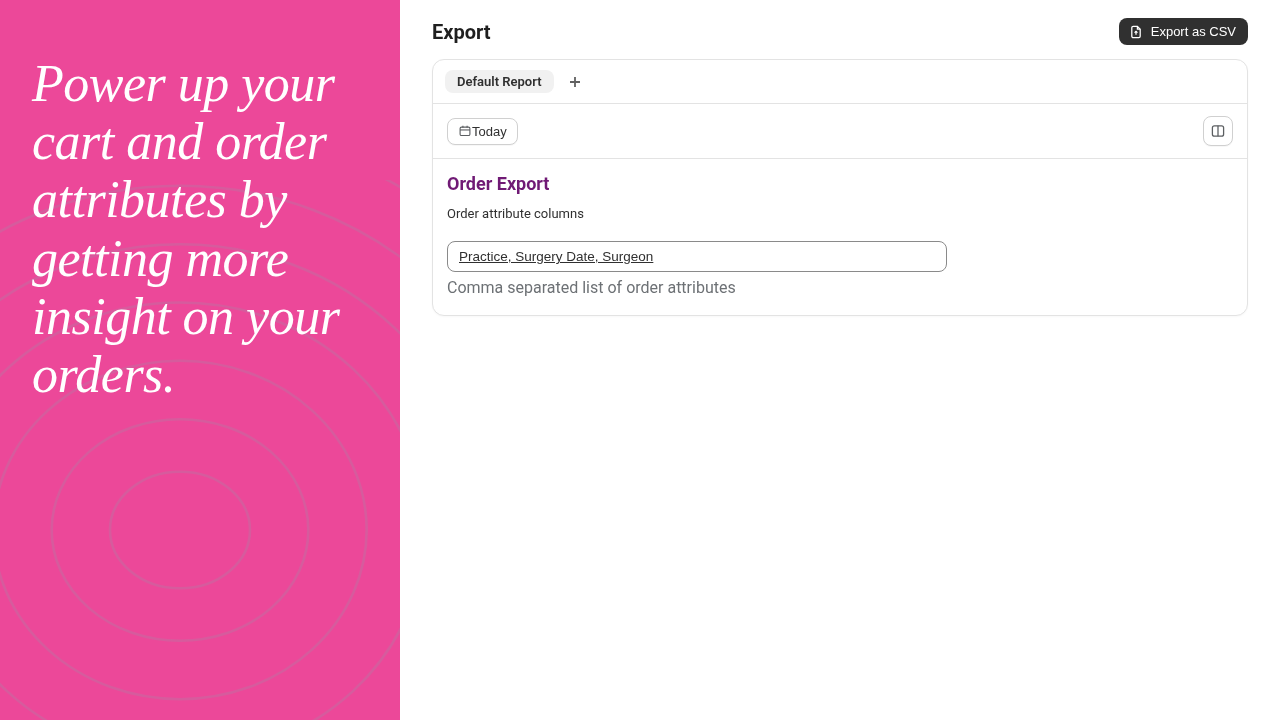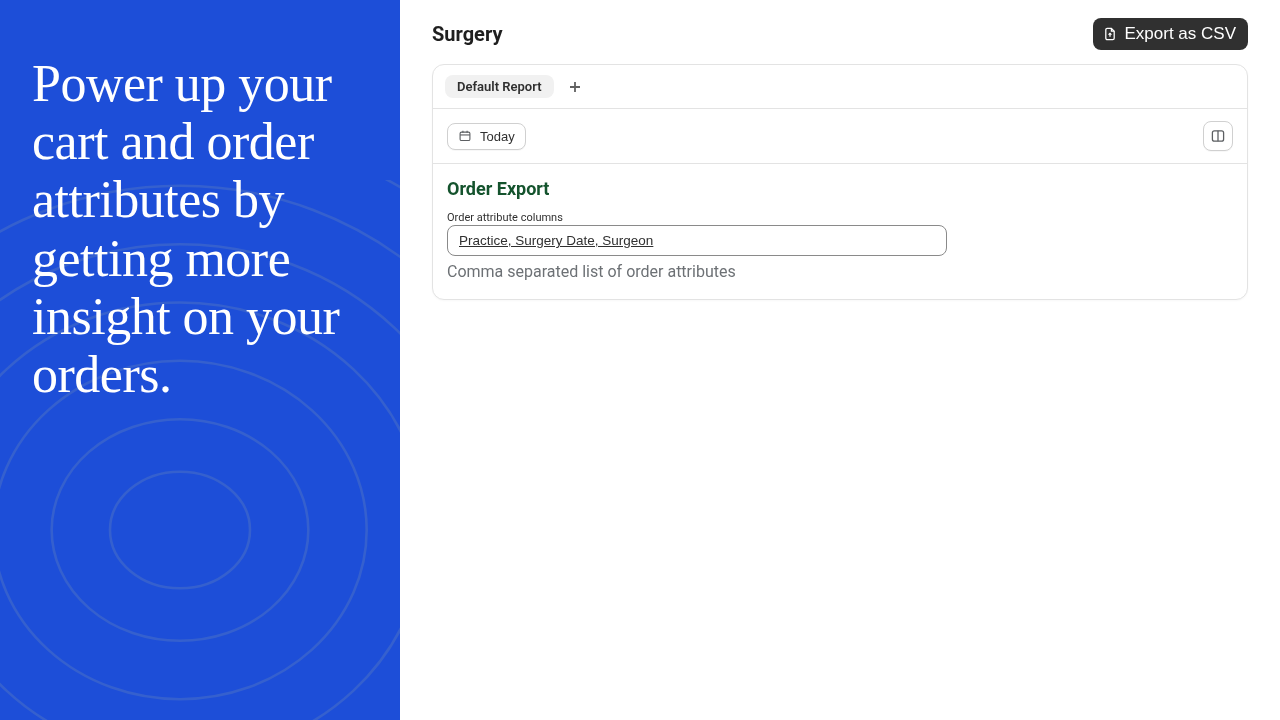--- a/index.html
+++ b/index.html
@@ -7,23 +7,24 @@
       width: 1280px;
       height: 720px;
       display: flex;
       font-family: -apple-system, BlinkMacSystemFont, 'Segoe UI', Roboto, Helvetica, Arial, sans-serif;
       overflow: hidden;
       background: #fff;
     }
     .sidebar {
       width: 400px;
       height: 720px;
-      background: #1d4ed8;
+      background: #ec4899;
       position: relative;
       overflow: hidden;
+      font-style: italic;
     }
     .sidebar svg.bg {
       position: absolute;
       bottom: -160px;
       left: -170px;
       width: 700px;
       height: 700px;
       opacity: 0.22;
     }
     .sidebar .headline {
@@ -55,21 +56,21 @@
       font-size: 20px;
       font-weight: 700;
       color: #1f1f1f;
     }
     .export-btn {
       background: #303030;
       color: #fff;
       border: none;
       border-radius: 8px;
       padding: 6px 12px 6px 10px;
-      font-size: 17px;
+      font-size: 13px;
       font-weight: 500;
       display: inline-flex;
       align-items: center;
       gap: 8px;
       cursor: pointer;
     }
     .export-btn svg { width: 14px; height: 14px; }
     .card {
       border: 1px solid #e3e3e3;
       border-radius: 12px;
@@ -113,21 +114,21 @@
     .pill-btn {
       border: 1px solid #d0d0d0;
       background: #fff;
       border-radius: 8px;
       padding: 5px 10px;
       font-size: 13px;
       font-weight: 500;
       color: #303030;
       display: inline-flex;
       align-items: center;
-      gap: 8px;
+      gap: 0;
       cursor: pointer;
       box-shadow: 0 1px 0 rgba(0,0,0,0.03);
     }
     .pill-btn svg { width: 14px; height: 14px; }
     .icon-btn {
       border: 1px solid #d0d0d0;
       background: #fff;
       border-radius: 8px;
       width: 30px;
       height: 30px;
@@ -137,27 +138,27 @@
       cursor: pointer;
       box-shadow: 0 1px 0 rgba(0,0,0,0.03);
     }
     .icon-btn svg { width: 16px; height: 16px; }
     .section {
       padding: 14px 14px 18px 14px;
     }
     .section-title {
       font-size: 18px;
       font-weight: 700;
-      color: #14532d;
+      color: #701a75;
       margin-bottom: 12px;
     }
     .field-label {
-      font-size: 11px;
-      color: #303030;
-      margin-bottom: 1px;
+      font-size: 13px;
+      color: #303030;
+      margin-bottom: 20px;
       display: block;
     }
     .text-input {
       width: 500px;
       max-width: 100%;
       border: 1px solid #8a8a8a;
       border-radius: 8px;
       padding: 7px 11px;
       font-size: 13.5px;
       color: #303030;
@@ -183,21 +184,21 @@
       <ellipse cx="300" cy="300" rx="260" ry="245"></ellipse>
       <ellipse cx="300" cy="300" rx="310" ry="295"></ellipse>
       <ellipse cx="300" cy="300" rx="360" ry="345"></ellipse>
     </g>
   </svg>
   <h1 class="headline">Power up your cart and order attributes by getting more insight on your orders.</h1>
 </aside>
 
 <main class="main">
   <div class="main-header">
-    <div class="main-title">Surgery</div>
+    <div class="main-title">Export</div>
     <button class="export-btn">
       <svg viewBox="0 0 20 20" fill="none" stroke="currentColor" stroke-width="1.8">
         <path d="M6 2h6l4 4v10a2 2 0 0 1-2 2H6a2 2 0 0 1-2-2V4a2 2 0 0 1 2-2z"></path>
         <path d="M12 2v4h4"></path>
         <path d="M10 14v-5"></path>
         <path d="M8 11l2-2 2 2"></path>
       </svg>
       <span>Export as CSV</span>
     </button>
   </div>

